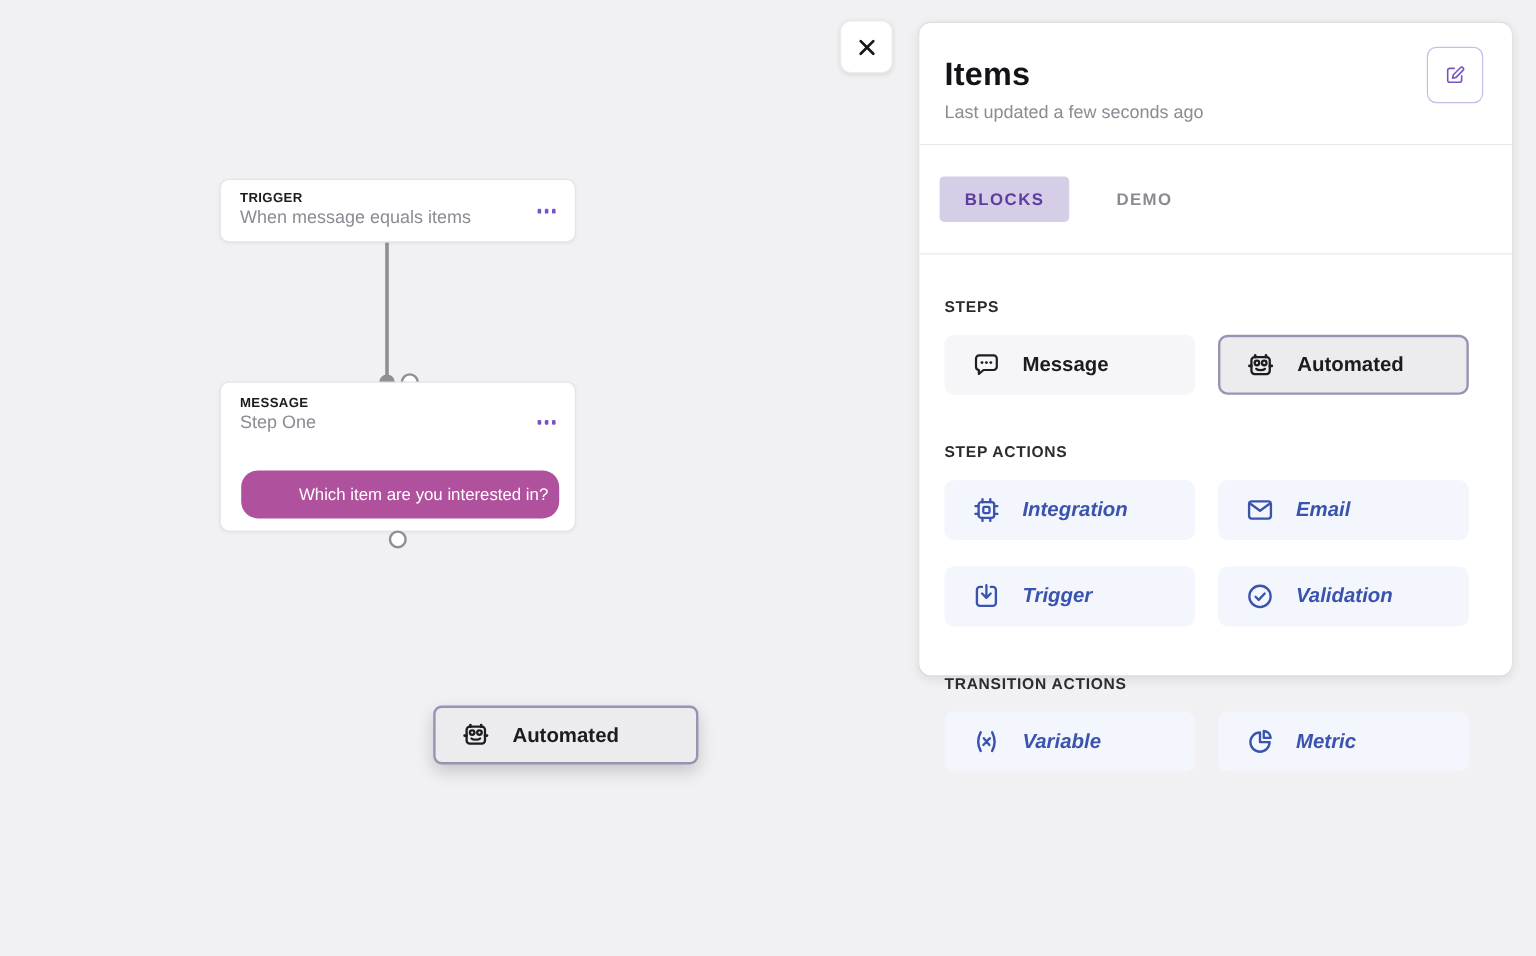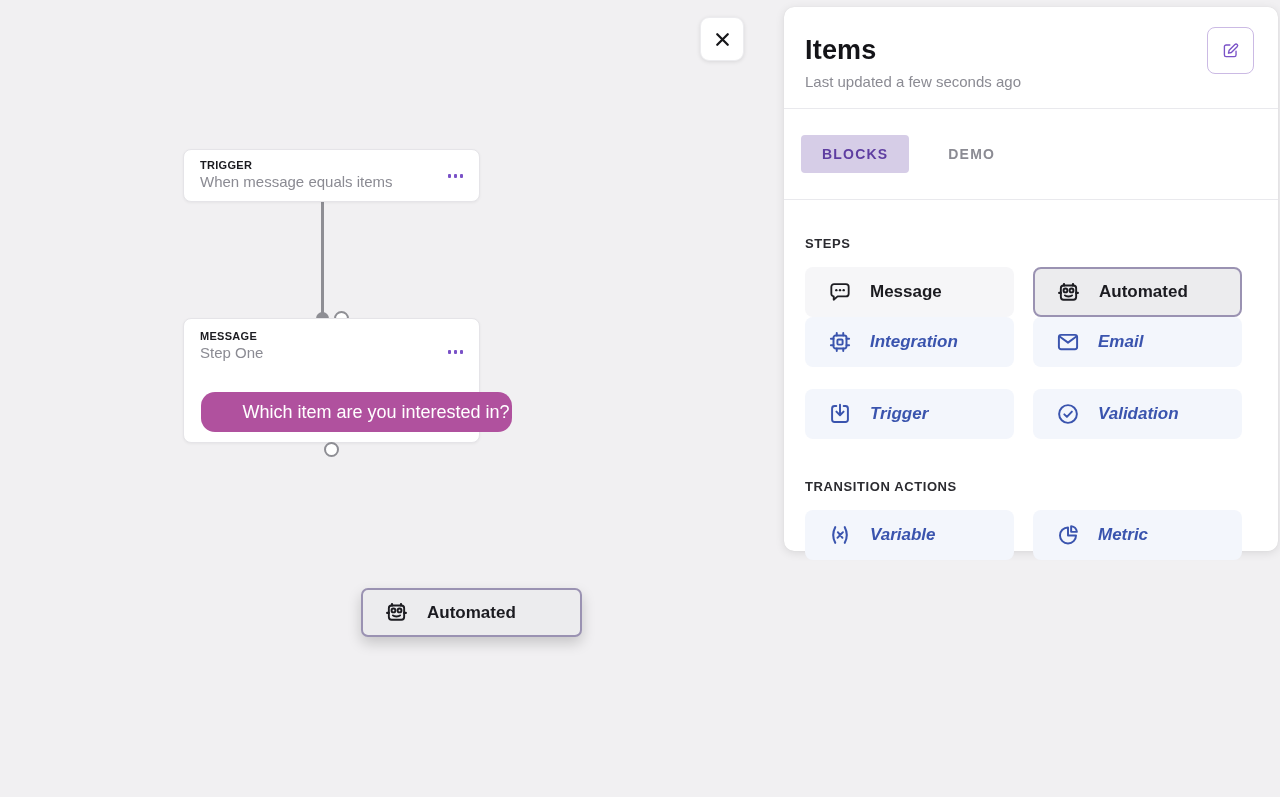--- a/index.html
+++ b/index.html
@@ -16,40 +16,40 @@
   
   .node-card{position:absolute;background:#fff;border:1px solid var(--card_border);
     border-radius:8px;box-shadow:0 1px 3px rgba(0,0,0,.05);}
   .node-trigger{left:183px;top:149px;width:297px;height:53px;padding:9px 16px;}
   .node-message{left:183px;top:318px;width:297px;height:125px;padding:11px 16px;}
   .node-type{font-size:11px;font-weight:700;color:var(--dark_text);letter-spacing:.3px;}
   .node-sub{font-size:15px;color:var(--muted_text);margin-top:2px;}
   .menu-dots{position:absolute;right:16px;display:flex;gap:2.5px;align-items:center;height:10px;cursor:pointer;}
   .menu-dots i{width:3.5px;height:3.5px;background:var(--accent_purple);border-radius:1px;}
   .node-trigger .menu-dots{top:21px;} .node-message .menu-dots{top:28px;}
-  .bubble{position:absolute;left:17px;top:73px;width:311px;height:40px;background:var(--bubble_magenta);
-    border-radius:14px;color:#fff;font-size:18px;display:flex;align-items:center;justify-content:center;padding-left:39px;}
+  .bubble{position:absolute;left:17px;top:73px;width:265px;height:40px;background:var(--bubble_magenta);
+    border-radius:14px;color:#fff;font-size:14px;display:flex;align-items:center;justify-content:center;padding-left:39px;}
   .connector-line{position:absolute;left:321px;top:202px;width:3px;height:118px;background:var(--connector_gray);}
   .port-filled{position:absolute;left:316px;top:312px;width:13px;height:13px;border-radius:50%;background:var(--connector_gray);}
   .port-ring{position:absolute;width:15px;height:15px;border-radius:50%;background:#fff;border:2.5px solid var(--connector_gray);}
   .ring-msg-in{left:334px;top:311px;} .ring-msg-out{left:324px;top:442px;}
 
   
   .drag-chip{position:absolute;left:361px;top:588px;width:221px;height:49px;background:var(--selected_block_bg);
     border:2px solid var(--selected_border);border-radius:7px;box-shadow:0 6px 14px rgba(0,0,0,.18);
     display:flex;align-items:center;gap:17px;padding-left:20px;cursor:grabbing;}
   .drag-chip .blk-label{font-size:17px;font-weight:700;color:var(--dark_text);}
 
   
   .close-btn{position:absolute;left:700px;top:17px;width:44px;height:44px;background:#fff;border:1px solid #ececef;
     border-radius:9px;box-shadow:0 1px 4px rgba(0,0,0,.10);display:flex;align-items:center;justify-content:center;cursor:pointer;}
 
   
-  .panel{position:absolute;left:766px;top:7px;width:494px;height:544px;background:var(--panel_bg);
-    border-radius:10px;box-shadow:0 2px 10px rgba(0,0,0,.10),0 0 1px rgba(0,0,0,.10);margin-left:18px;}
+  .panel{position:absolute;left:766px;top:19px;width:494px;height:544px;background:var(--panel_bg);
+    border-radius:10px;box-shadow:0 2px 10px rgba(0,0,0,.10),0 0 1px rgba(0,0,0,.10);}
   .panel-header{position:relative;padding:28px 24px 18px 21px;}
   .panel-title{font-size:27px;font-weight:700;color:#141418;letter-spacing:.2px;}
   .panel-sub{font-size:15px;color:var(--muted_text);margin-top:7px;}
   .edit-btn{position:absolute;top:20px;right:24px;width:47px;height:47px;background:#fff;
     border:1px solid var(--edit_border);border-radius:8px;display:flex;align-items:center;justify-content:center;cursor:pointer;}
   .divider{height:1px;background:var(--divider);}
   .tabs{display:flex;align-items:center;gap:39px;padding:26px 17px;}
   .tab{font-size:14px;font-weight:700;letter-spacing:1.2px;color:var(--muted_text);padding:11px 0;cursor:pointer;border-radius:4px;}
   .tab.active{background:var(--tab_active_bg);color:var(--tab_active_text);padding:11px 21px;}
   .panel-body{padding:36px 36px 22px 21px;}
@@ -158,20 +158,21 @@
             <circle cx="9.3" cy="10.2" r="1.7"></circle>
               <circle cx="14.7" cy="10.2" r="1.7"></circle>
             <path d="M8.8 14.6c1.2 1.2 5.2 1.2 6.4 0"></path>
             <path d="M5.2 12.4H3.7M18.8 12.4h1.5M8 5.8V4.6M16 5.8V4.6" stroke-width="2"></path>
           </svg>
         </span>
         <span class="blk-label">Automated</span>
       </div>
     </div>
 
+    <div class="sec-label later">STEP ACTIONS</div>
     <div class="block-grid">
       <div class="blk blue">
         <span>
           <svg width="26" height="26" viewBox="0 0 24 24" fill="none" stroke="#3a54ae" stroke-width="1.8" stroke-linecap="round" stroke-linejoin="round">
             <rect x="6" y="6" width="12" height="12" rx="2"></rect>
             <rect x="9.6" y="9.6" width="4.8" height="4.8" rx="1"></rect>
             <path d="M9 6V3.6M15 6V3.6M9 18v2.4M15 18v2.4M6 9H3.6M6 15H3.6M18 9h2.4M18 15h2.4"></path>
           </svg>
         </span>
         <span class="blk-label">Integration</span>

